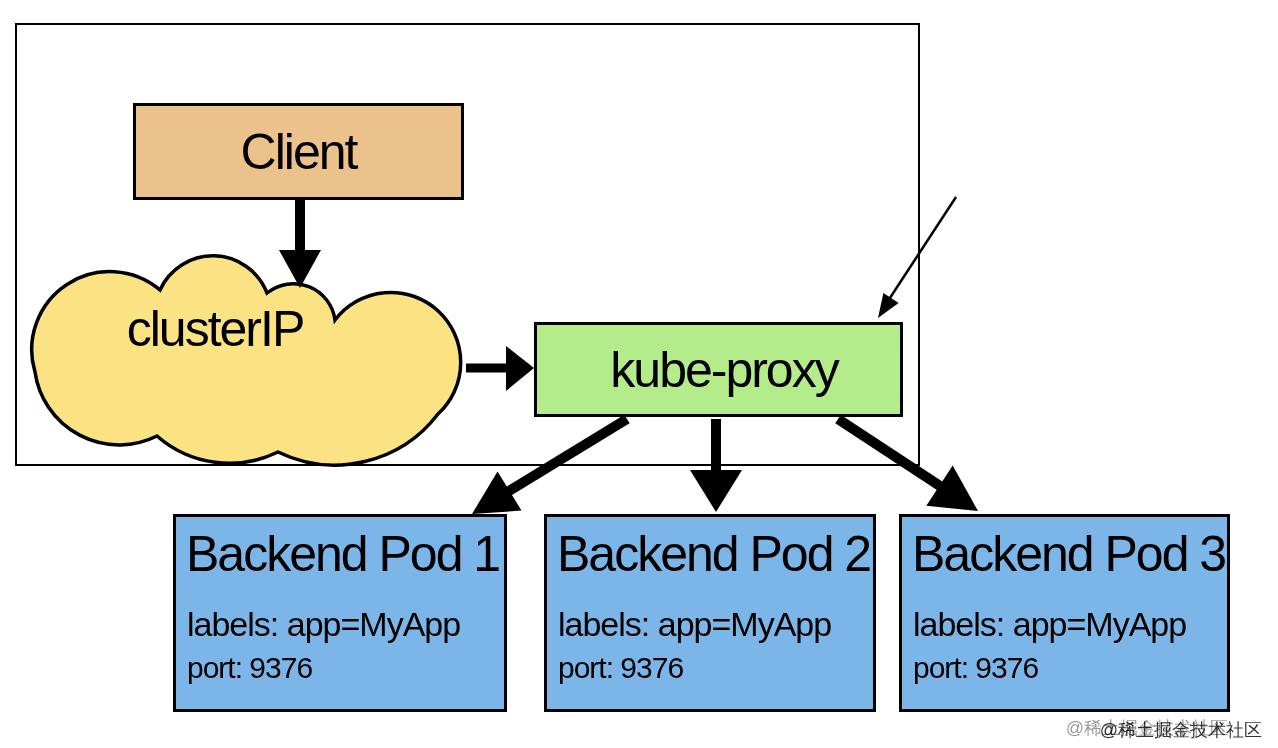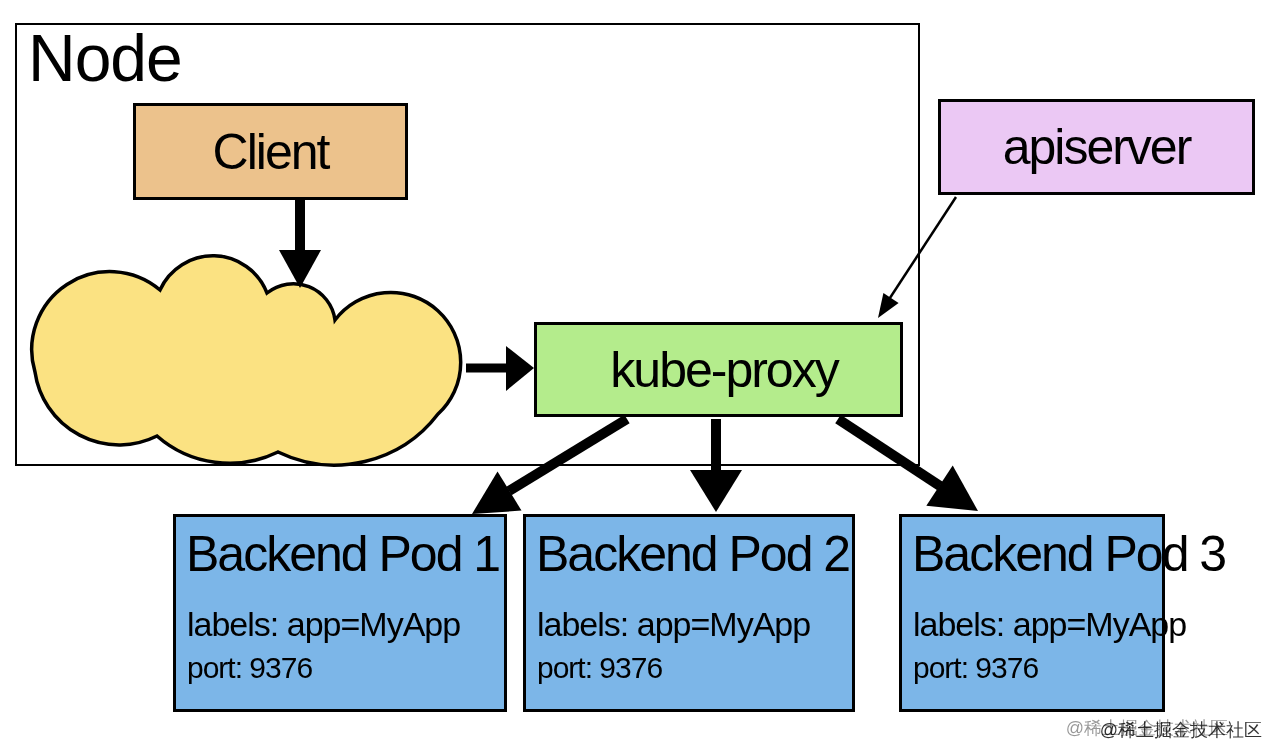--- a/index.html
+++ b/index.html
@@ -23,39 +23,39 @@
     left:28px;top:24px;
     font-size:66px;letter-spacing:-1px;line-height:1.05;
   }
 
   
   .dbox{
     border:3px solid #000;box-sizing:border-box;
     display:flex;align-items:center;justify-content:center;
     font-size:50px;letter-spacing:-2px;
   }
-  .client-box{left:133px;top:103px;width:275px;height:97px;background:var(--client-fill,#ECC28C);}
+  .client-box{left:133px;top:103px;width:331px;height:97px;background:var(--client-fill,#ECC28C);}
   .apiserver-box{left:938px;top:99px;width:317px;height:96px;background:var(--apiserver-fill,#EBC8F4);}
   .kubeproxy-box{left:534px;top:322px;width:369px;height:95px;background:var(--kube-proxy-fill,#B4EC8C);padding-left:11px;}
 
   
   .cloud-text{
     left:55px;top:296px;width:320px;
     text-align:center;font-size:50px;letter-spacing:-2px;line-height:66px;
   }
 
   
   .pod{
     top:514px;width:334px;height:198px;
     border:3px solid #000;box-sizing:border-box;
     background:var(--pod-fill,#7CB6E8);
   }
   .pod-1{left:173px;}
-  .pod-2{left:523px;width:332px;}
-  .pod-3{left:899px;width:266px;}
+  .pod-2{left:544px;width:332px;}
+  .pod-3{left:899px;width:331px;}
   .pod-title{position:absolute;left:10px;top:8px;font-size:50px;letter-spacing:-2px;white-space:nowrap;}
   .pod-labels{position:absolute;left:11px;top:88px;font-size:34px;letter-spacing:-1px;white-space:nowrap;}
   .pod-port{position:absolute;left:11px;top:134px;font-size:30px;letter-spacing:-1px;white-space:nowrap;}
 
   
   .cloud-shape{fill:var(--cloud-fill,#FBE282);stroke:var(--outline,#000);stroke-width:3.5px;}
   .arrow-shaft{stroke:var(--outline,#000);fill:none;}
   .arrow-shaft.thick{stroke-width:10px;}
   .arrow-shaft.thin{stroke-width:2.5px;}
   .arrow-head{fill:var(--outline,#000);stroke:none;}
@@ -67,21 +67,20 @@
   }
   .wm-main{opacity:.8;}
   .wm-ghost{position:absolute;right:34px;top:-2px;opacity:.4;}
 </style>
 </head>
 <body>
 
 <div class="canvas">
 
   <div class="abs node-box"></div>
-  <div class="abs node-label">Node</div>
 
   <svg class="layer" viewBox="0 0 1278 748" aria-hidden="true">
 
     <path class="cloud-shape" d="M 35 372
          A 78 78 0 0 1 160 290
          A 58 58 0 0 1 267 293
          A 42 42 0 0 1 335 320
          A 70 70 0 1 1 438 414
          A 130 130 0 0 1 278 452
          A 110 110 0 0 1 157 436
@@ -115,29 +114,27 @@
     <g>
       <line class="arrow-shaft thick" x1="838" y1="419" x2="940" y2="486"></line>
       <polygon class="arrow-head" points="978,511 926.3,505.8 952.7,465.6"></polygon>
     </g>
   </svg>
 
   <div class="abs dbox client-box">
     <span>Client</span>
   </div>
 
-  <div class="abs dbox apiserver-box">
-    <span>apiserver</span>
-  </div>
 
   <div class="abs dbox kubeproxy-box">
     <span>kube-proxy</span>
   </div>
 
   <div class="abs cloud-text">
+    <div>clusterIP</div>
   </div>
 
   <div class="abs pod pod-1">
     <div class="pod-title">Backend Pod 1</div>
     <div class="pod-labels">labels: app=MyApp</div>
     <div class="pod-port">port: 9376</div>
   </div>
 
   <div class="abs pod pod-2">
     <div class="pod-title">Backend Pod 2</div>

